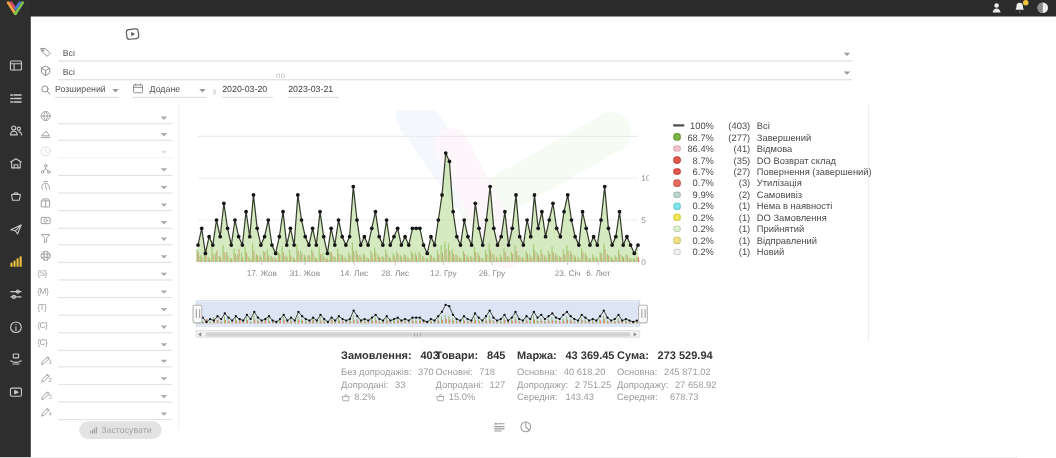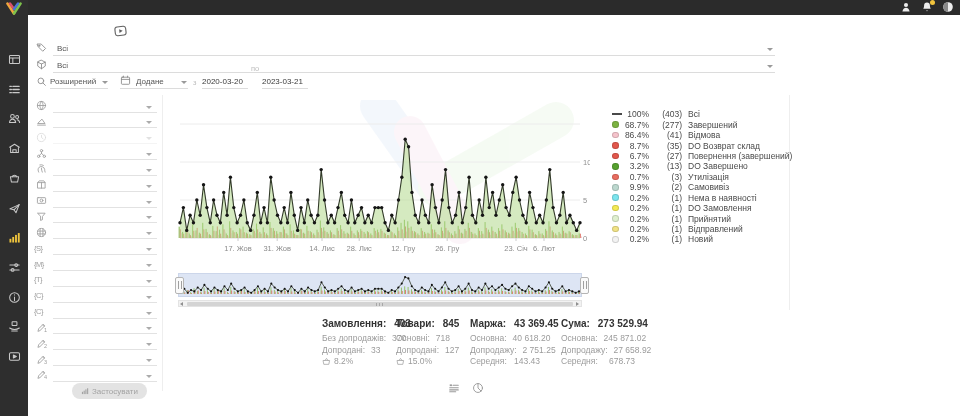--- a/index.html
+++ b/index.html
@@ -976,28 +976,20 @@
         <div class="lg-row">
           <span class="lg-sw">
             <span class="lg-dot" style="background: rgb(226, 87, 76);"></span>
           </span>
           <span class="lg-pct">6.7%</span>
           <span class="lg-cnt">(27)</span>
           <span class="lg-lbl">Повернення (завершений)</span>
         </div>
         <div class="lg-row">
           <span class="lg-sw">
-            <span class="lg-dot" style="background: rgb(85, 161, 46);"></span>
-          </span>
-          <span class="lg-pct">3.2%</span>
-          <span class="lg-cnt">(13)</span>
-          <span class="lg-lbl">DO Завершено</span>
-        </div>
-        <div class="lg-row">
-          <span class="lg-sw">
             <span class="lg-dot" style="background: rgb(233, 108, 95);"></span>
           </span>
           <span class="lg-pct">0.7%</span>
           <span class="lg-cnt">(3)</span>
           <span class="lg-lbl">Утилізація</span>
         </div>
         <div class="lg-row">
           <span class="lg-sw">
             <span class="lg-dot" style="background: rgb(188, 216, 207);"></span>
           </span>
@@ -1420,21 +1412,21 @@
 
     <div id="scrollbar">
       <div id="sb-thumb">
           <div id="sb-grip"></div>
         </div>
     </div>
     <span class="sb-arrow" style="left:180px;border-right:3px solid #8f8f8f"></span>
     <span class="sb-arrow" style="left:576px;border-left:3px solid #8f8f8f"></span>
 
     <div id="stats">
-        <div class="stat-col" style="left: 322px; width: 58px;">
+        <div class="stat-col" style="left: 310px; width: 58px;">
           <div class="stat-h">
             <span>Замовлення:</span>
             <span>403</span>
           </div>
           <div class="stat-r">
             <span>Без допродажів:</span>
             <span>370</span>
           </div>
           <div class="stat-r">
             <span>Допродані:</span>

